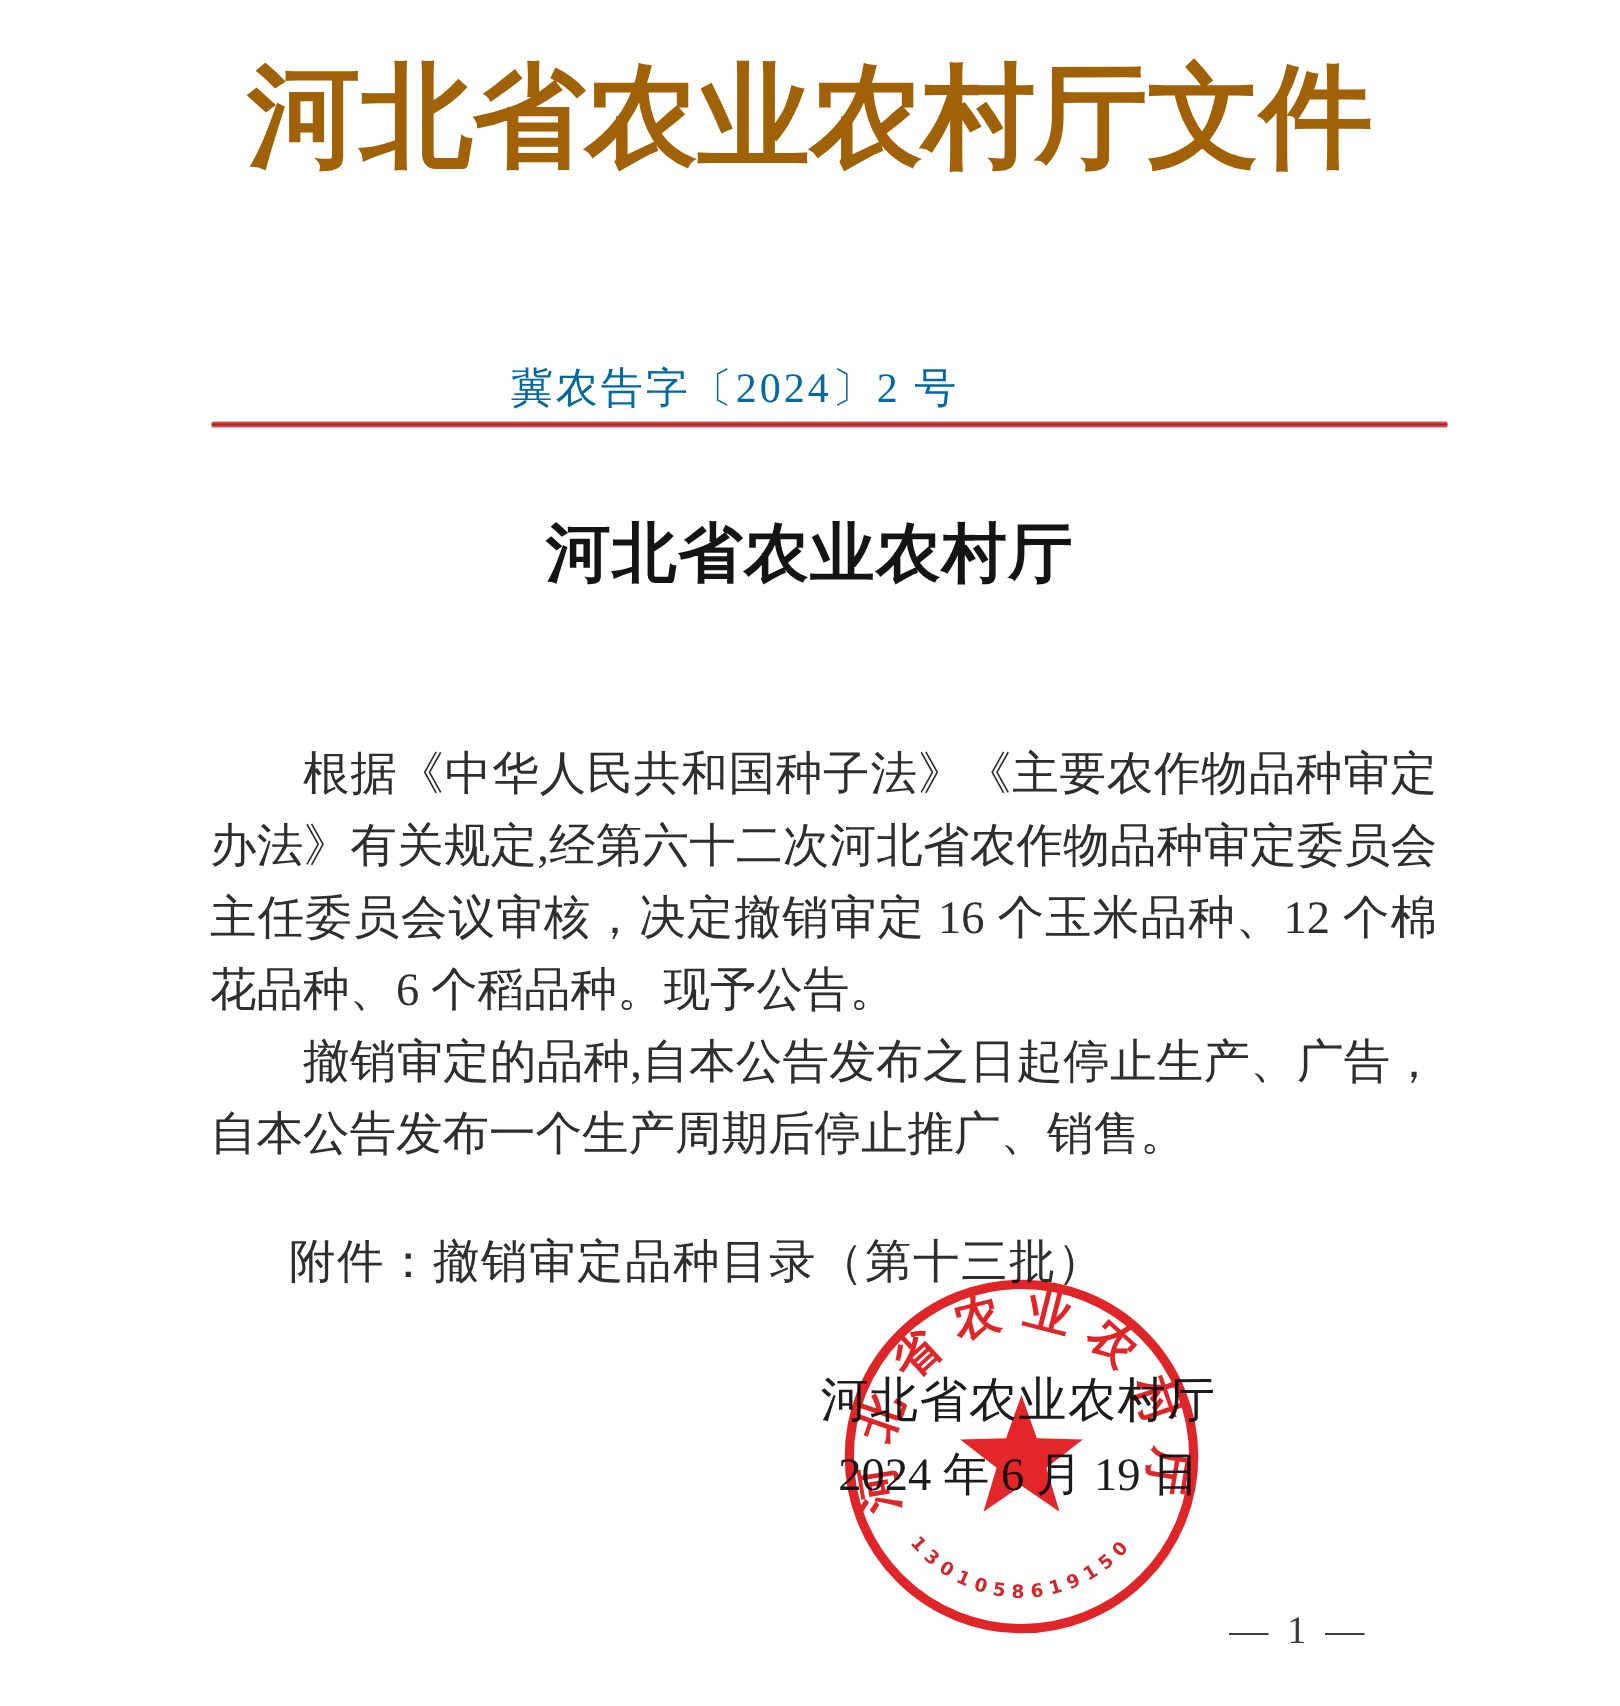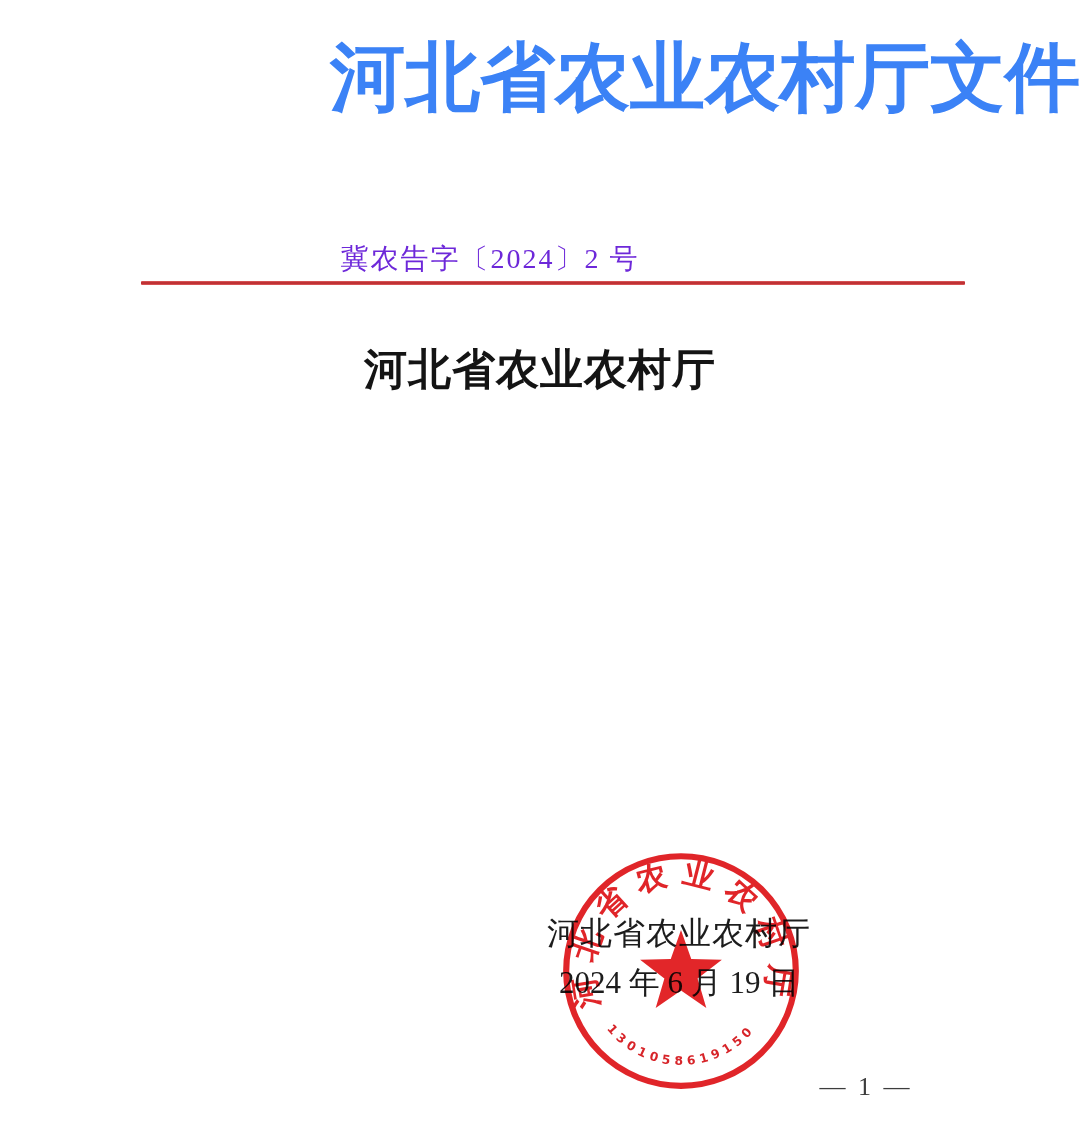--- a/index.html
+++ b/index.html
@@ -11,34 +11,34 @@
     position: relative;
     overflow: hidden;
   }
   .page {
     position: absolute; inset: 0;
     background: #ffffff;
   }
   .header-title {
     position: absolute;
     top: 28px; left: 0; width: 1080px;
-    text-align: right;
+    text-align: center;
     font-size: 75px;
     font-weight: 900;
-    color: #3b82f6;
+    color: #a16207;
     letter-spacing: 0px;
     font-family: "Liberation Serif", "DejaVu Serif", serif;
     white-space: nowrap;
   }
   .doc-number {
     position: absolute;
     top: 240px; left: 0; width: 980px;
     text-align: center;
     font-size: 28px;
-    color: #6d28d9;
+    color: #0369a1;
     letter-spacing: 2px;
     white-space: nowrap;
   }
   .red-rule {
     position: absolute;
     top: 281px; left: 141px;
     width: 824px; height: 4px;
     background: linear-gradient(180deg, #e06060 0%, #b42226 50%, #e06060 100%);
     border-radius: 1px;
   }
@@ -130,21 +130,26 @@
   <div class="header-title">河北省农业农村厅文件</div>
 
   <div class="doc-number">冀农告字〔2024〕2 号</div>
 
   <div class="red-rule"></div>
 
   <div class="doc-title">
     <div>河北省农业农村厅</div>
   </div>
 
+  <div class="body-text">
+    <p>根据《中华人民共和国种子法》《主要农作物品种审定办法》有关规定,经第六十二次河北省农作物品种审定委员会主任委员会议审核，决定撤销审定 16 个玉米品种、12 个棉花品种、6 个稻品种。现予公告。</p>
+    <p>撤销审定的品种,自本公告发布之日起停止生产、广告，自本公告发布一个生产周期后停止推广、销售。</p>
+  </div>
 
+  <div class="attachment">附件：撤销审定品种目录（第十三批）</div>
 
   <div class="signature-block">
     <div class="signature-org">河北省农业农村厅</div>
     <div class="signature-date">2024 年 6 月 19 日</div>
   </div>
 
   <svg class="seal" viewBox="0 0 240 240" xmlns="http://www.w3.org/2000/svg">
     <circle class="ring" cx="120" cy="120" r="112"></circle>
     <path id="sealTopArc" d="M 50.4 168.8 A 85 85 0 1 1 189.6 168.8" fill="none"></path>
     <text class="ring-text" text-anchor="middle">

